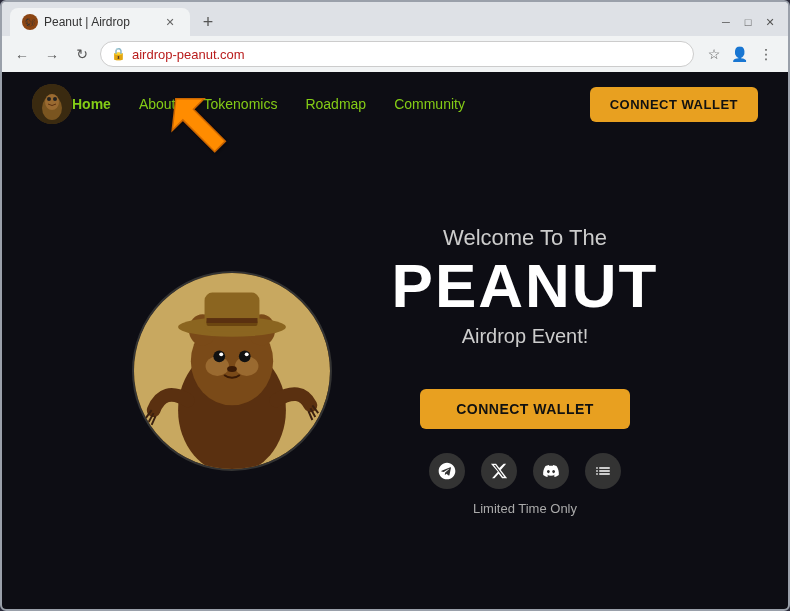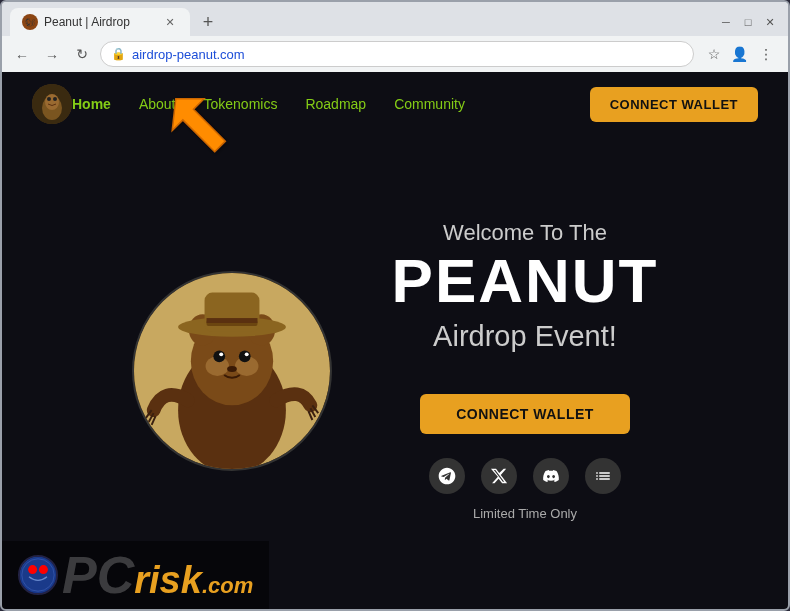--- a/index.html
+++ b/index.html
@@ -219,21 +219,21 @@
     .peanut-title {
       font-size: 62px;
       font-weight: 900;
       color: white;
       letter-spacing: 2px;
       line-height: 1;
       margin-bottom: 8px;
     }
 
     .airdrop-text {
-      font-size: 29px;
+      font-size: 20px;
       color: #ccc;
       margin-bottom: 41px;
     }
 
     .connect-wallet-hero {
       background: #e8a020;
       color: #111;
       border: none;
       padding: 12px 36px;
       border-radius: 6px;
@@ -332,21 +332,21 @@
       <div class="win-ctrl">✕</div>
     </div>
   </div>
 
   <div class="address-bar">
     <div class="nav-btn">←</div>
     <div class="nav-btn">→</div>
     <div class="nav-btn">↻</div>
     <div class="address-input-wrap">
       <span class="lock-icon">🔒</span>
-      <span style="font-size:13px; color:#1d4ed8;">airdrop-peanut.com</span>
+      <span style="font-size:13px; color:#b91c1c;">airdrop-peanut.com</span>
     </div>
     <div class="browser-actions">
       <div class="browser-action-btn">☆</div>
       <div class="browser-action-btn">👤</div>
       <div class="browser-action-btn">⋮</div>
     </div>
   </div>
 
   <div class="site-content">
 
@@ -451,32 +451,16 @@
           <div class="social-icon">
             <svg width="18" height="18" viewBox="0 0 24 24" fill="white">
               <path d="M3 13h2v-2H3v2zm0 4h2v-2H3v2zm0-8h2V7H3v2zm4 4h14v-2H7v2zm0 4h14v-2H7v2zM7 7v2h14V7H7z"></path>
             </svg>
           </div>
         </div>
         <div class="limited-text">Limited Time Only</div>
       </div>
     </div>
 
-    <div class="pcrisk-watermark">
-      <div class="pcrisk-ball">
-        <svg width="40" height="40" viewBox="0 0 40 40">
-          <circle cx="20" cy="20" r="20" fill="#1a3a8a"></circle>
-          <circle cx="20" cy="20" r="18" fill="none" stroke="#3355aa" stroke-width="1"></circle>
-          <circle cx="14" cy="14" r="5" fill="red"></circle>
-          <circle cx="26" cy="14" r="5" fill="red"></circle>
-          <path d="M 10,22 Q 20,30 30,22" stroke="#6688cc" stroke-width="1.5" fill="none"></path>
-        </svg>
-      </div>
-      <div style="display:flex; align-items:baseline; margin-left:4px;">
-        <span style="font-size:52px; font-weight:900; color:rgba(160,160,160,0.35); font-style:italic; line-height:1; font-family:Arial Black, sans-serif;">PC</span>
-        <span style="font-size:38px; font-weight:900; color:#e8a020; font-style:italic; line-height:1; font-family:Arial Black, sans-serif;">risk</span>
-        <span style="font-size:22px; font-weight:700; color:#e8a020; font-style:italic; font-family:Arial Black, sans-serif;">.com</span>
-      </div>
-    </div>
 
   </div>
 
 </div>
 
 </body></html>

